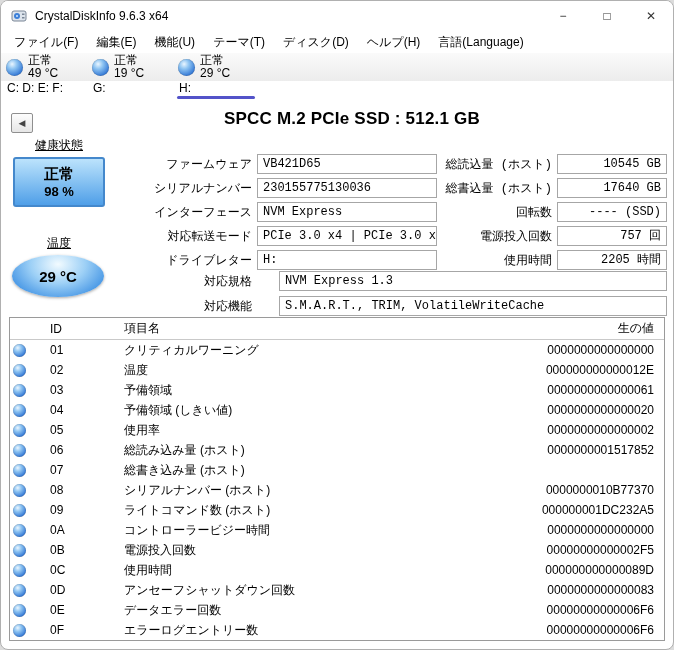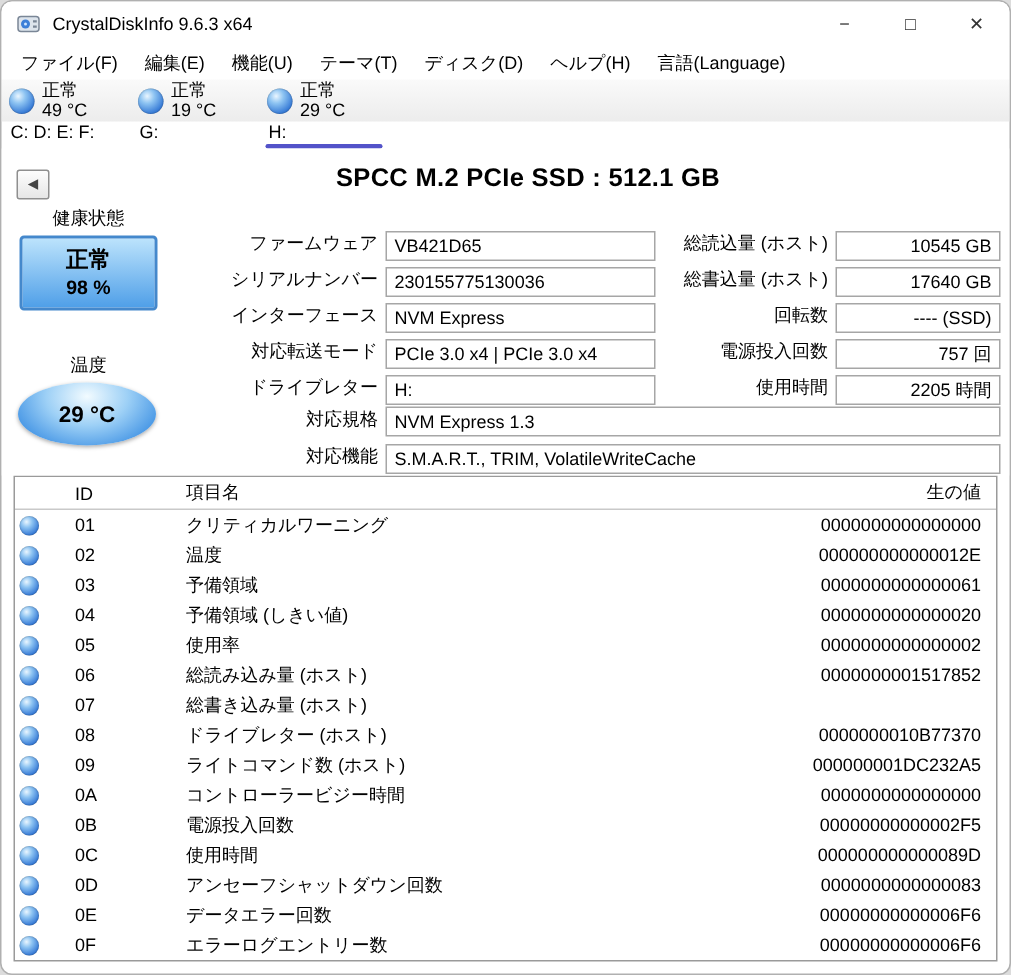--- a/index.html
+++ b/index.html
@@ -47,39 +47,39 @@
   .orb-sm{width:13px;height:13px;}
   
   .main{position:relative;height:218px;background:#fff;}
   .back-btn{position:absolute;top:14px;left:10px;width:22px;height:20px;
     border:1px solid #8f8f8f;border-radius:2px;background:linear-gradient(#fdfdfd,#e6e6e6);
     font-size:9px;color:#444;display:flex;align-items:center;justify-content:center;cursor:pointer;
     font-family:"DejaVu Sans",sans-serif;}
   .disk-title{position:absolute;top:10px;left:40px;right:10px;text-align:center;
     font-size:17px;font-weight:600;letter-spacing:.2px;white-space:nowrap;}
   .left-col{position:absolute;left:8px;top:0;width:100px;height:100%;}
-  .health-label,.temp-label{position:absolute;width:100%;text-align:center;font-size:12px;}
+  .health-label,.temp-label{position:absolute;width:100%;text-align:center;font-size:12px;text-decoration:underline;}
   .health-label{top:38px;}
   .health-box{position:absolute;top:58px;left:4px;width:92px;height:50px;
     border:2px solid var(--health-border);border-radius:3px;
     background:linear-gradient(var(--health-top),var(--health-bottom));
     display:flex;flex-direction:column;align-items:center;justify-content:center;cursor:pointer;}
   .health-status{font-size:15px;font-weight:bold;line-height:19px;}
   .health-percent{font-size:13px;font-weight:bold;line-height:17px;}
   .temp-label{top:136px;}
   .temp-ellipse{position:absolute;top:156px;left:3px;width:92px;height:42px;border-radius:50%;
     background:radial-gradient(ellipse at 50% 22%, #f2fbff 0%, #9dd0f6 42%, #4c9ae6 78%, #2e7bd0 100%);
     box-shadow:0 1px 3px rgba(0,0,0,.35);
     display:flex;align-items:center;justify-content:center;font-size:15px;font-weight:bold;cursor:pointer;}
   
   .fields-mid{position:absolute;left:120px;top:55px;width:316px;}
   .fields-right{position:absolute;left:440px;top:55px;width:226px;}
   .fields-wide{position:absolute;left:120px;top:172px;width:546px;}
-  .frow{display:flex;height:20px;margin-bottom:4px;}
-  .fields-wide .frow{margin-bottom:5px;}
+  .frow{display:flex;align-items:center;height:20px;margin-bottom:4px;font-family:Liberation Mono, monospace;}
+  .fields-wide .frow{margin-bottom:5px;gap:22px;}
   .flabel{width:136px;flex:none;text-align:right;padding-right:5px;font-size:12px;white-space:nowrap;}
   .fields-right .flabel{width:116px;}
   .fbox{flex:1;border:1px solid #a6a6a6;height:20px;line-height:18px;padding:0 5px;
     font-size:12px;background:#fff;white-space:nowrap;overflow:hidden;}
   .fields-right .fbox{text-align:right;}
   
   .smart{margin:0 8px;border:1px solid #9a9a9a;background:#fff;}
   .smart-header{display:flex;align-items:center;height:22px;border-bottom:1px solid #c9c9c9;font-size:12px;}
   .srow{display:flex;align-items:center;height:20px;font-size:12px;cursor:default;}
   .col-orb{width:40px;flex:none;display:flex;align-items:center;padding-left:3px;}
@@ -316,21 +316,21 @@
     </span>
     <span class="col-id">07</span>
     <span class="col-name">総書き込み量 (ホスト)</span>
   </div>
 
   <div class="srow">
     <span class="col-orb">
       <span class="orb orb-sm"></span>
     </span>
     <span class="col-id">08</span>
-    <span class="col-name">ドライブレター (ホスト)</span>
+    <span class="col-name">シリアルナンバー (ホスト)</span>
     <span class="col-raw">0000000010B77370</span>
   </div>
 
   <div class="srow">
     <span class="col-orb">
       <span class="orb orb-sm"></span>
     </span>
     <span class="col-id">09</span>
     <span class="col-name">ライトコマンド数 (ホスト)</span>
     <span class="col-raw">000000001DC232A5</span>

